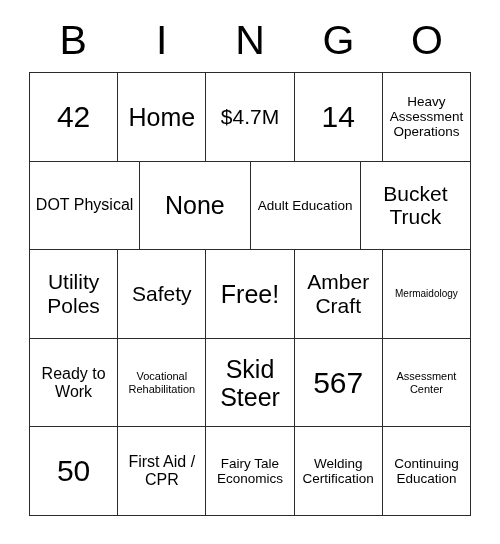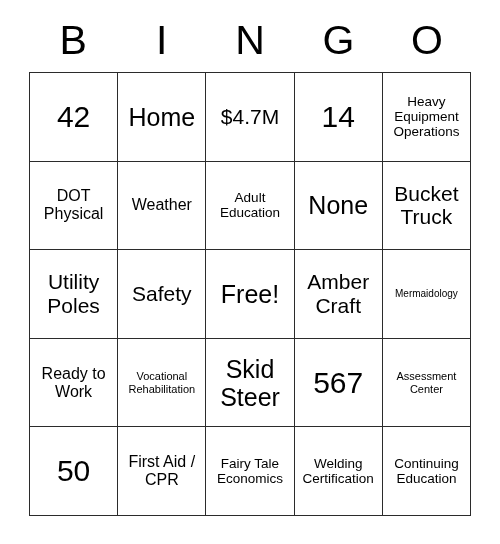--- a/index.html
+++ b/index.html
@@ -104,36 +104,33 @@
       <div class="cell">
           <span class="cell-text sz-lg">Home</span>
         </div>
       <div class="cell">
           <span class="cell-text sz-md">$4.7M</span>
         </div>
       <div class="cell">
           <span class="cell-text sz-xl">14</span>
         </div>
       <div class="cell">
-          <span class="cell-text sz-xs">Heavy Equipment Operations</span>
+          <span class="cell-text sz-xs">Heavy Assessment Operations</span>
         </div>
     </div>
 
     <div class="grid-row">
       <div class="cell">
           <span class="cell-text sz-sm">DOT Physical</span>
         </div>
       <div class="cell">
-          <span class="cell-text sz-sm">Weather</span>
+          <span class="cell-text sz-lg">None</span>
         </div>
       <div class="cell">
           <span class="cell-text sz-xs">Adult Education</span>
-        </div>
-      <div class="cell">
-          <span class="cell-text sz-lg">None</span>
         </div>
       <div class="cell">
           <span class="cell-text sz-md">Bucket Truck</span>
         </div>
     </div>
 
     <div class="grid-row">
       <div class="cell">
           <span class="cell-text sz-md">Utility Poles</span>
         </div>

